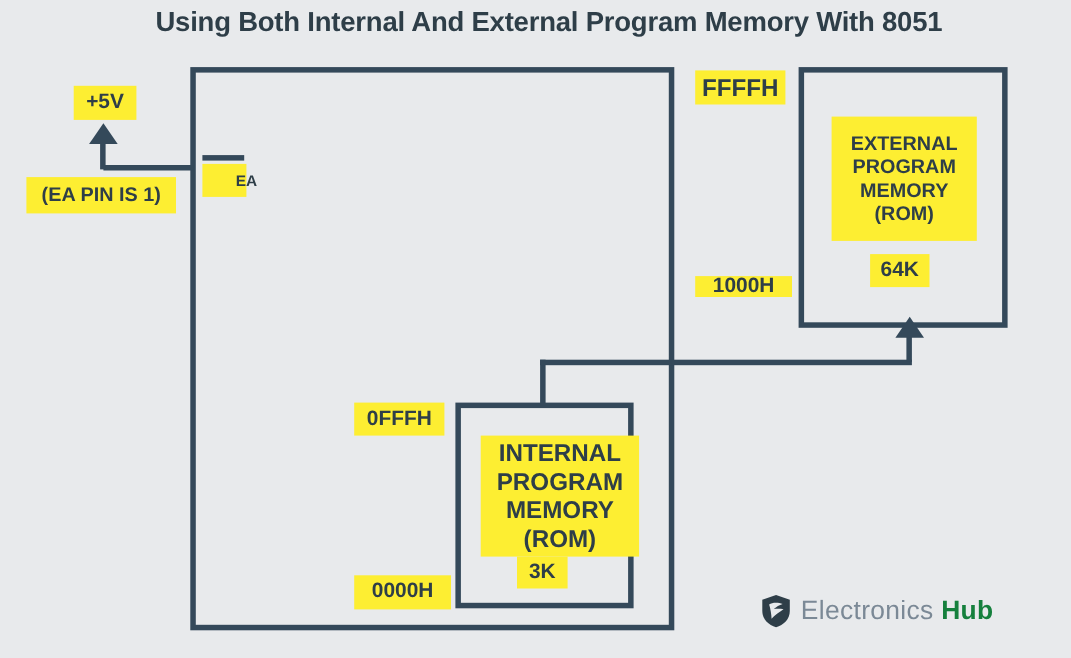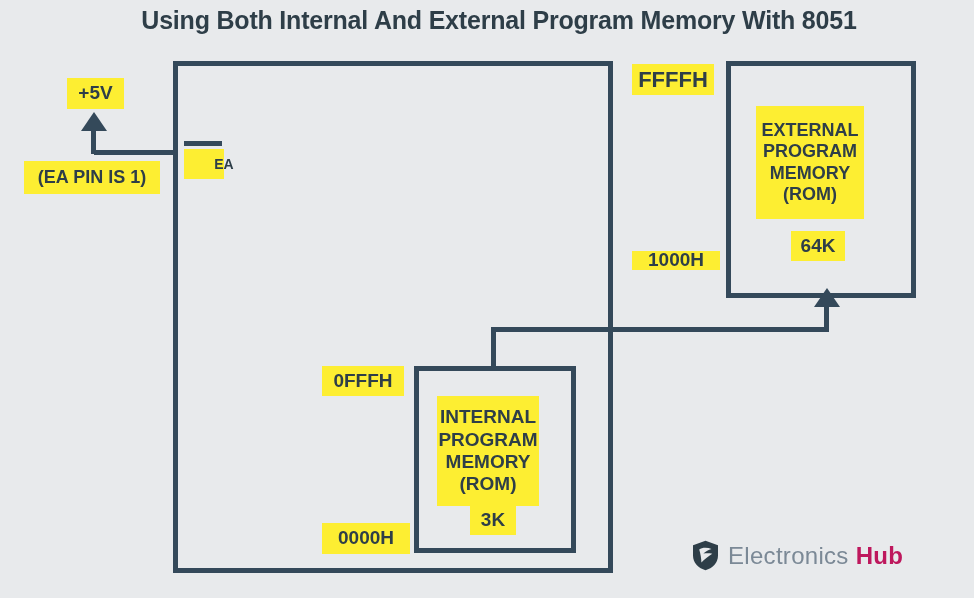--- a/index.html
+++ b/index.html
@@ -94,45 +94,45 @@
   .l-ea        { left: 172px; top: 149px; width: 38px;  height: 30px; font-size: 14px; padding-left: 40px; }
   .l-ea-bar {
     position: absolute;
     left: 172px; top: 141px;
     width: 38px; height: 5px;
     background: #34495a;
   }
 
   .l-ffffh     { left: 620px; top: 64px;  width: 82px;  height: 31px; font-size: 22px; }
   .l-1000h     { left: 620px; top: 251px; width: 88px;  height: 19px; font-size: 19px; }
-  .l-extrom    { left: 744px; top: 106px; width: 108px; height: 113px; font-size: 18px; }
+  .l-extrom    { left: 744px; top: 106px; width: 132px; height: 113px; font-size: 18px; }
   .l-64k       { left: 779px; top: 231px; width: 54px;  height: 30px; font-size: 19px; }
 
   .l-0fffh     { left: 310px; top: 366px; width: 82px;  height: 30px; font-size: 19px; }
   .l-0000h     { left: 310px; top: 523px; width: 88px;  height: 31px; font-size: 19px; }
-  .l-introm    { left: 425px; top: 396px; width: 102px; height: 110px; font-size: 19px; }
+  .l-introm    { left: 425px; top: 396px; width: 144px; height: 110px; font-size: 22px; }
   .l-4k        { left: 458px; top: 506px; width: 46px;  height: 29px; font-size: 19px; }
 
   
   .logo {
     position: absolute;
     left: 680px;
     top: 540px;
     display: flex;
     align-items: center;
     gap: 9px;
   }
   .logo-shield { display: block; }
   .logo-text {
     font-size: 24px;
     color: #7b8996;
     letter-spacing: 0.3px;
     white-space: nowrap;
   }
-  .logo-text b { color: #be185d; }
+  .logo-text b { color: #15803d; }
 </style>
 </head>
 <body>
 
 <div id="stage">
 
   <div class="title">Using Both Internal And External Program Memory With 8051</div>
 
   <div class="box box-main"></div>
   <div class="box box-ext"></div>

